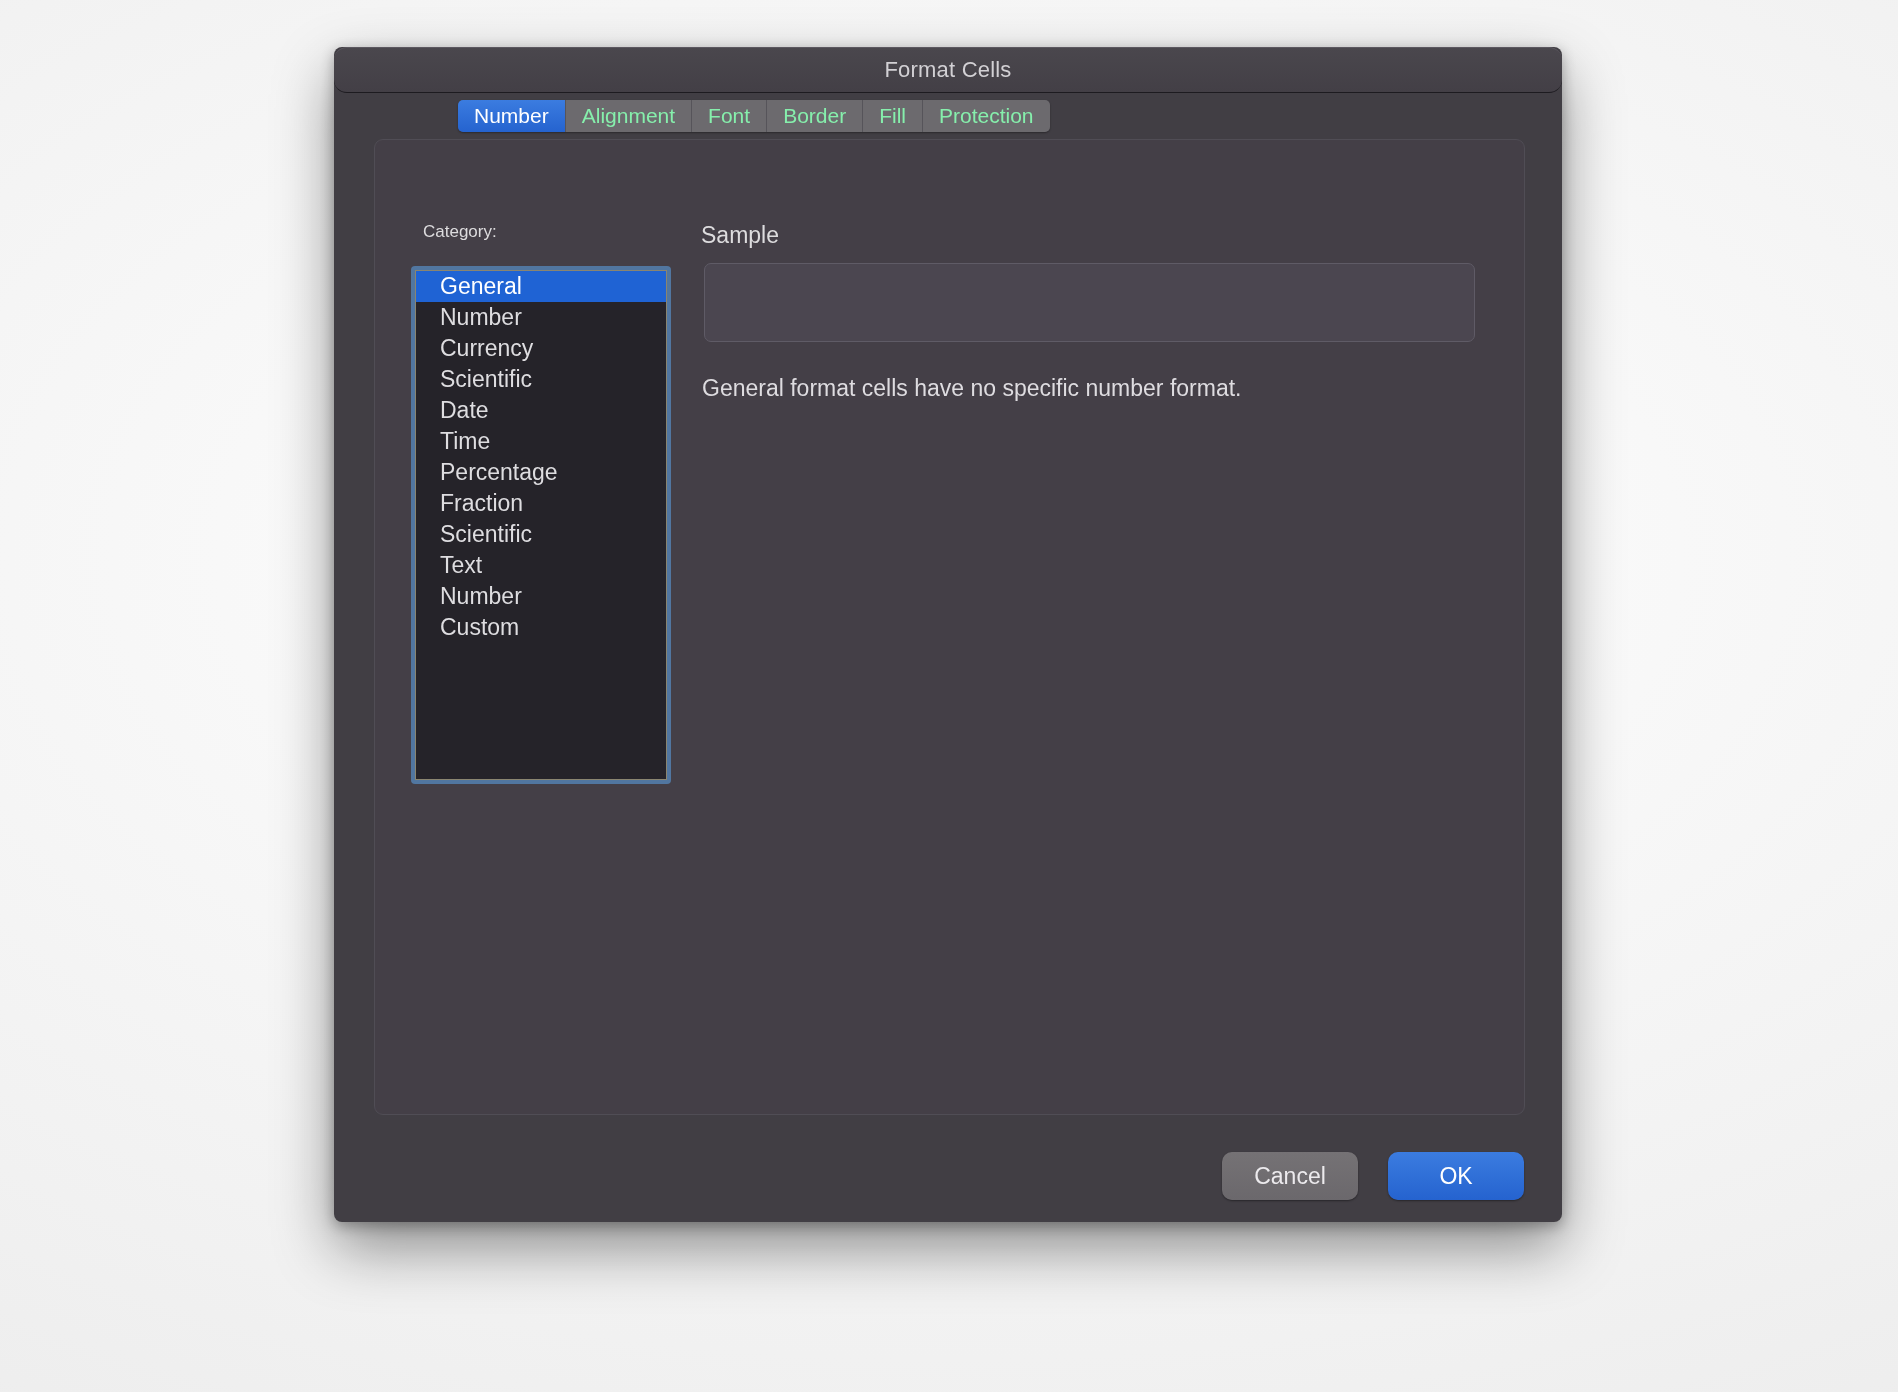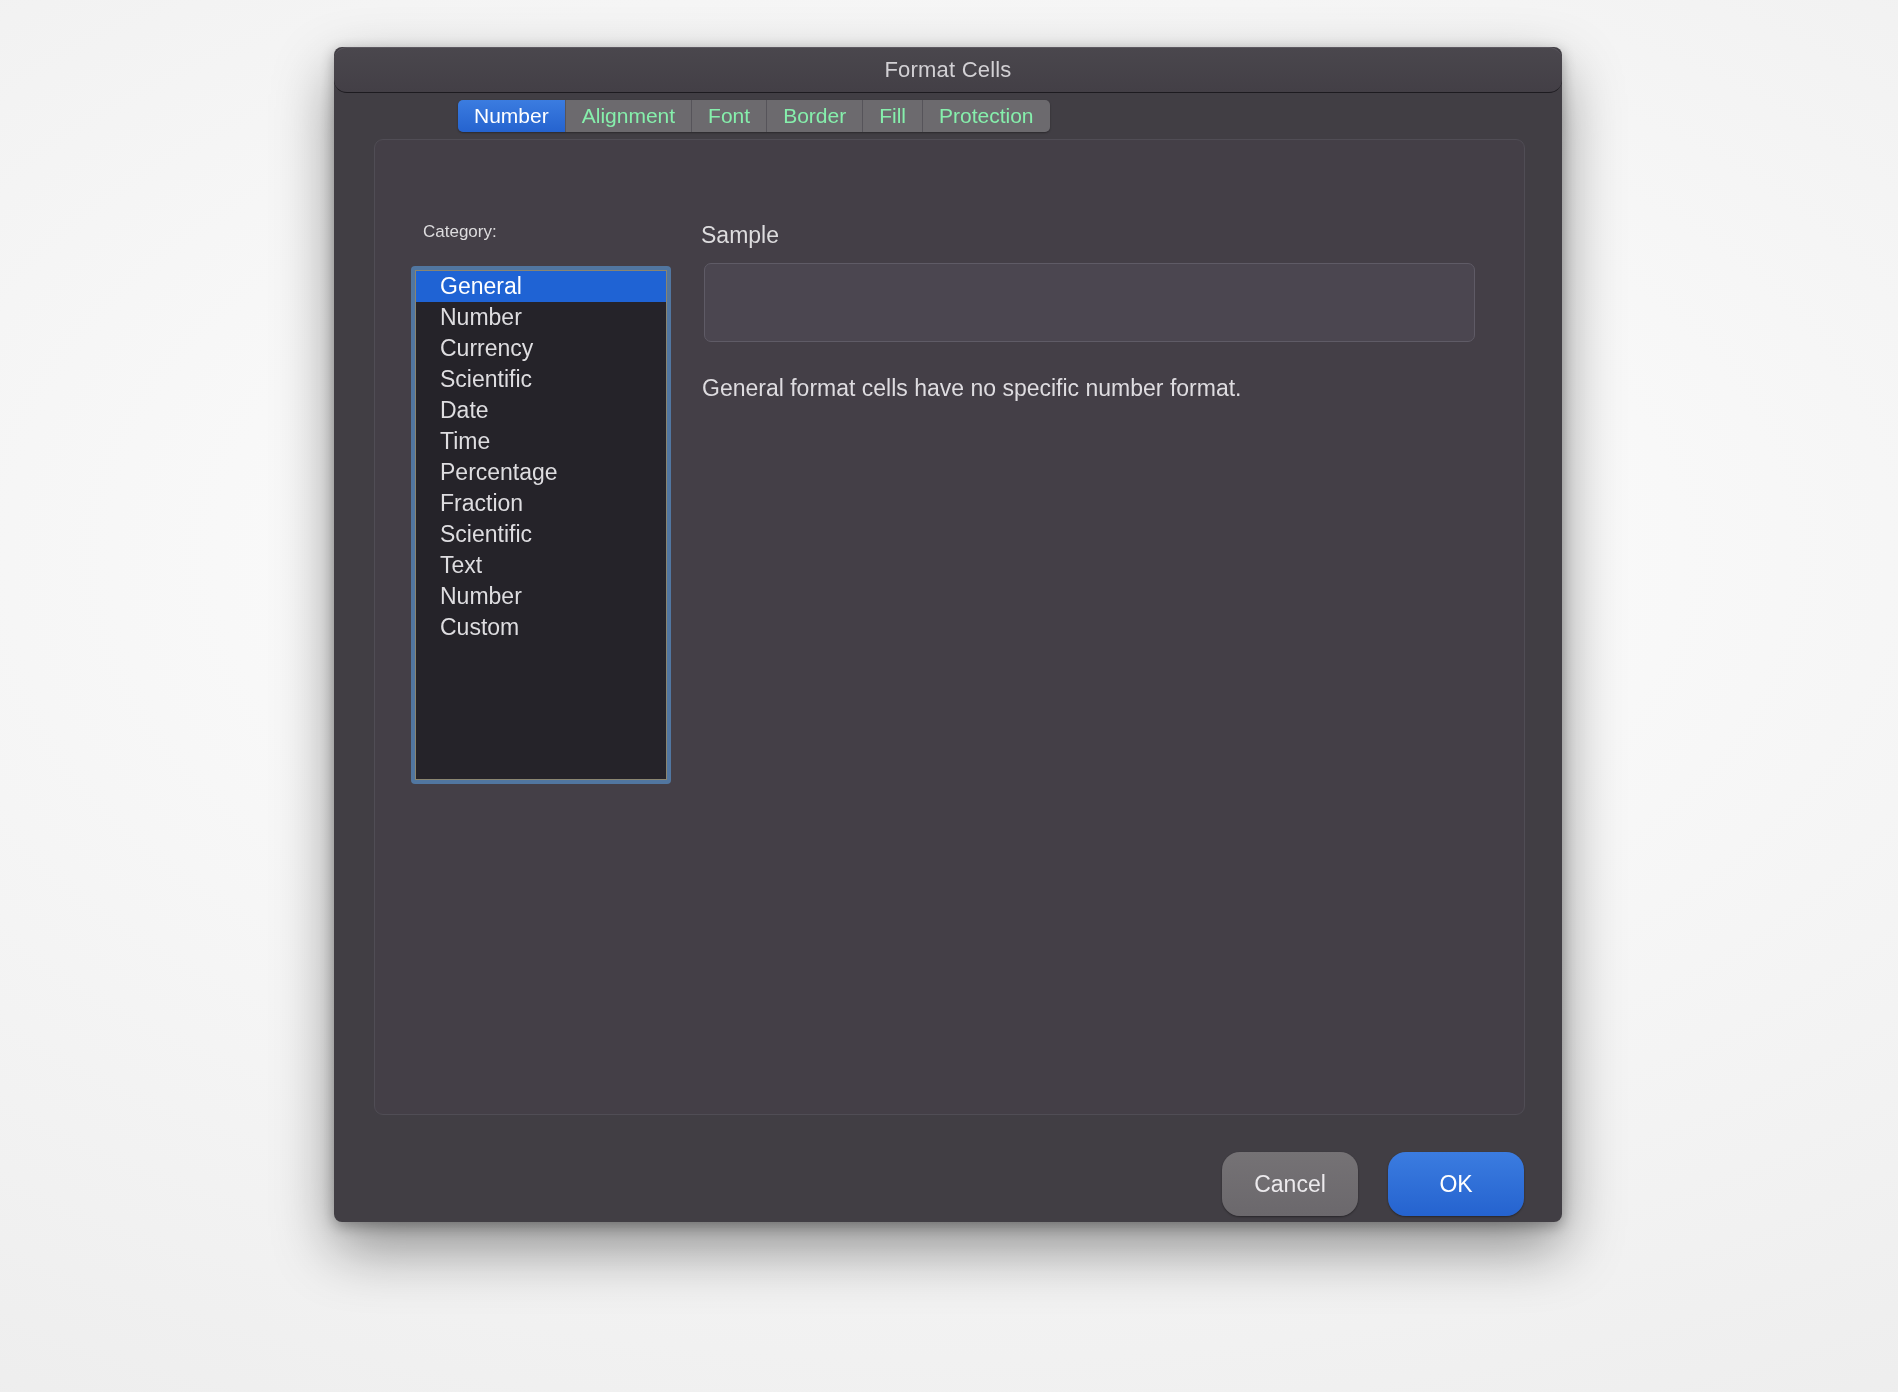--- a/index.html
+++ b/index.html
@@ -122,23 +122,23 @@
   }
   #description{
     position:absolute; left:327px; top:235px;
     font-size:23px; color:#dedce0;
     white-space:nowrap;
   }
 
   
   .btn{
     position:absolute;
-    height:64px;
+    height:48px;
     display:flex; align-items:center; justify-content:center;
-    border-radius:18px;
+    border-radius:10px;
     font-size:23px;
     cursor:default;
     box-shadow:0 1px 2px rgba(0,0,0,.4);
     white-space:nowrap;
   }
   #btn-cancel{
     left:888px; top:1105px; width:136px;
     background:linear-gradient(#757275,#6b686c);
     color:#eceaed;
   }

